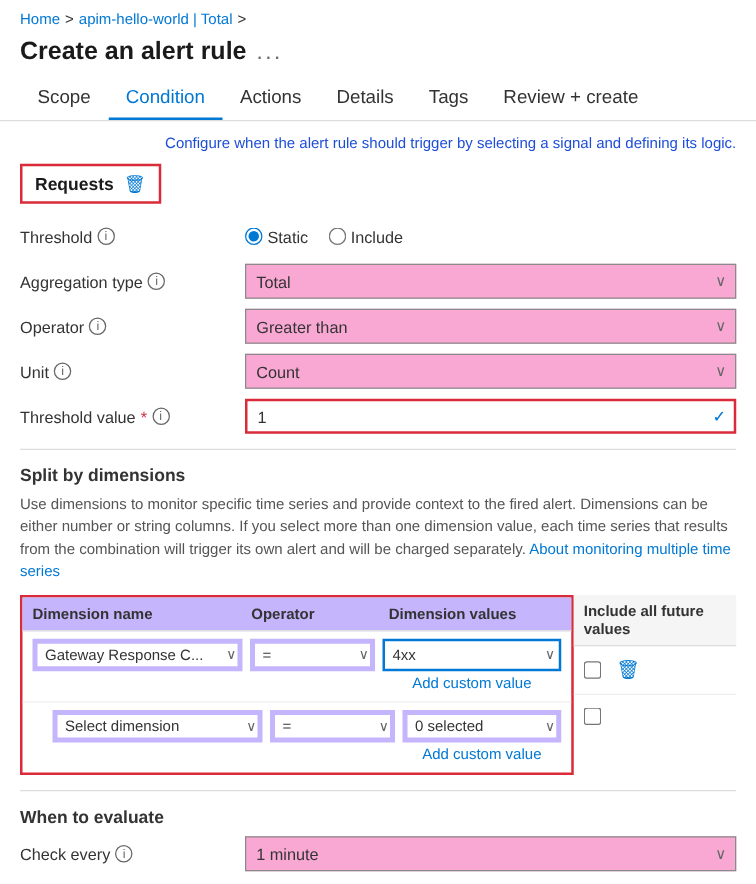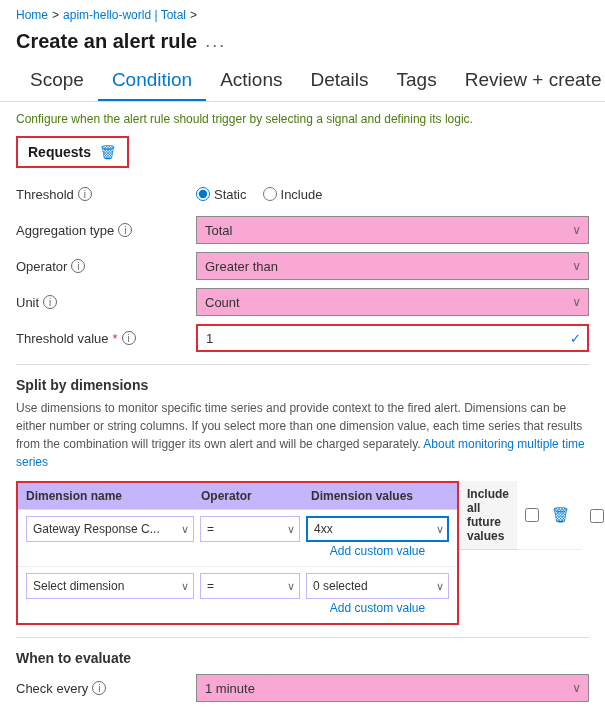--- a/index.html
+++ b/index.html
@@ -40,38 +40,39 @@
       letter-spacing: 2px;
     }
     .nav-tabs {
       display: flex;
       border-bottom: 1px solid #ddd;
       padding: 0 16px;
       gap: 0;
     }
     .nav-tab {
       padding: 8px 14px;
-      font-size: 19px;
+      font-size: 15px;
       color: #333;
       cursor: pointer;
       border-bottom: 2px solid transparent;
       white-space: nowrap;
     }
     .nav-tab.active {
       color: #0078d4;
       border-bottom: 2px solid #0078d4;
       font-weight: 500;
     }
     .content {
       padding: 10px 16px;
     }
     .config-desc {
       font-size: 12px;
-      color: #4d7c0f;
+      color: #1d4ed8;
       margin-bottom: 10px;
+      text-align: right;
     }
     .section-box {
       border: 2px solid #d92b3a;
       padding: 6px 10px;
       display: inline-flex;
       gap: 8px;
       margin-bottom: 12px;
     }
     .section-box-title {
       font-size: 14px;
@@ -205,21 +206,21 @@
       text-decoration: none;
     }
     .dim-header-cell {
       font-size: 12px;
       font-weight: 600;
       color: #333;
     }
     .dim-select-small {
       width: 100%;
       height: 26px;
-      border: 1px solid #c4b5fd;
+      border: 4px solid #c4b5fd;
       padding: 0 20px 0 6px;
       font-size: 12px;
       color: #333;
       background: #fff;
       appearance: none;
       -webkit-appearance: none;
       cursor: pointer;
       position: relative;
     }
     .dim-select-wrapper {
@@ -413,42 +414,42 @@
           <div class="dim-select-wrapper">
             <select class="dim-select-small dim-values-select">
               <option>4xx</option>
             </select>
           </div>
           <div class="add-custom">Add custom value</div>
         </div>
       </div>
 
       <div style="display:flex; align-items:flex-start; padding:6px 8px; gap:6px;">
-        <div class="dim-select-wrapper" style="width:168px;">
+        <div class="dim-select-wrapper" style="width:168px;margin-left:16px;">
           <select class="dim-select-small">
             <option>Select dimension</option>
           </select>
         </div>
         <div class="dim-select-wrapper" style="width:100px;">
           <select class="dim-select-small">
             <option>=</option>
           </select>
         </div>
         <div style="flex:1;">
           <div class="dim-select-wrapper">
             <select class="dim-select-small">
               <option>0 selected</option>
             </select>
           </div>
           <div class="add-custom">Add custom value</div>
         </div>
       </div>
     </div>
 
-    <div style="display:flex; flex-direction:row; width:130px;">
+    <div style="display:flex; flex-direction:column; width:130px;justify-content:flex-end;">
       <div style="font-size:12px; font-weight:600; padding:6px 8px; background:#f5f5f5; border-bottom:1px solid #ddd; min-height:30px; display:flex; align-items:center;">Include all future values</div>
       <div style="padding:10px 8px; display:flex; align-items:center; gap:8px; border-bottom:1px solid #eee;">
         <input type="checkbox" class="checkbox-input" style="">
         <span class="trash-blue">🗑</span>
       </div>
       <div style="padding:10px 8px; display:flex; align-items:center; gap:8px;">
         <input type="checkbox" class="checkbox-input" style="">
       </div>
     </div>
   </div>

